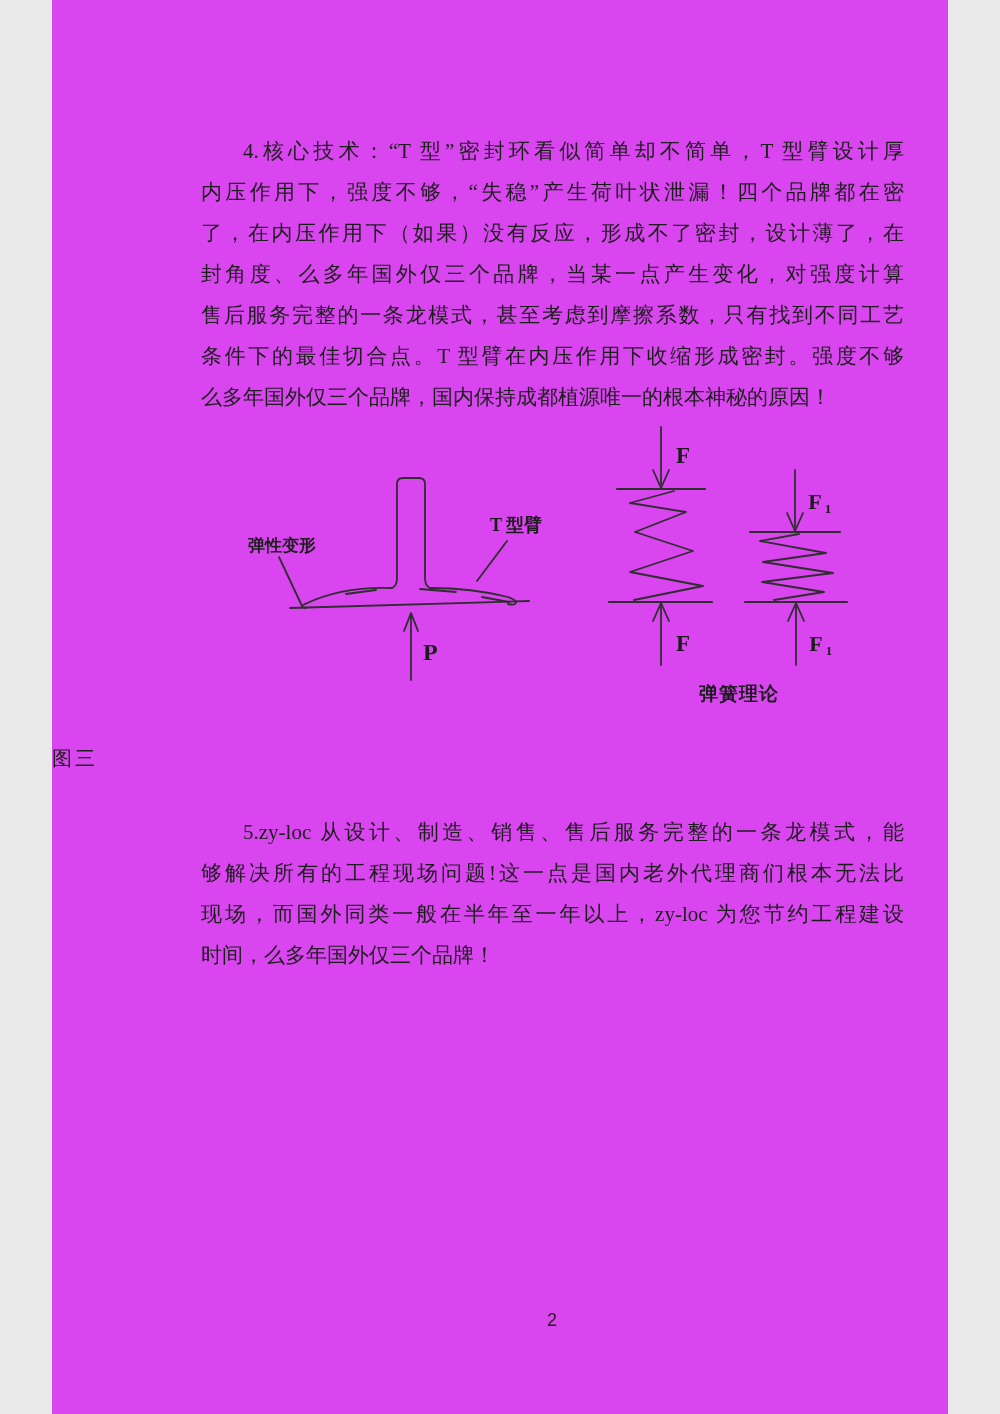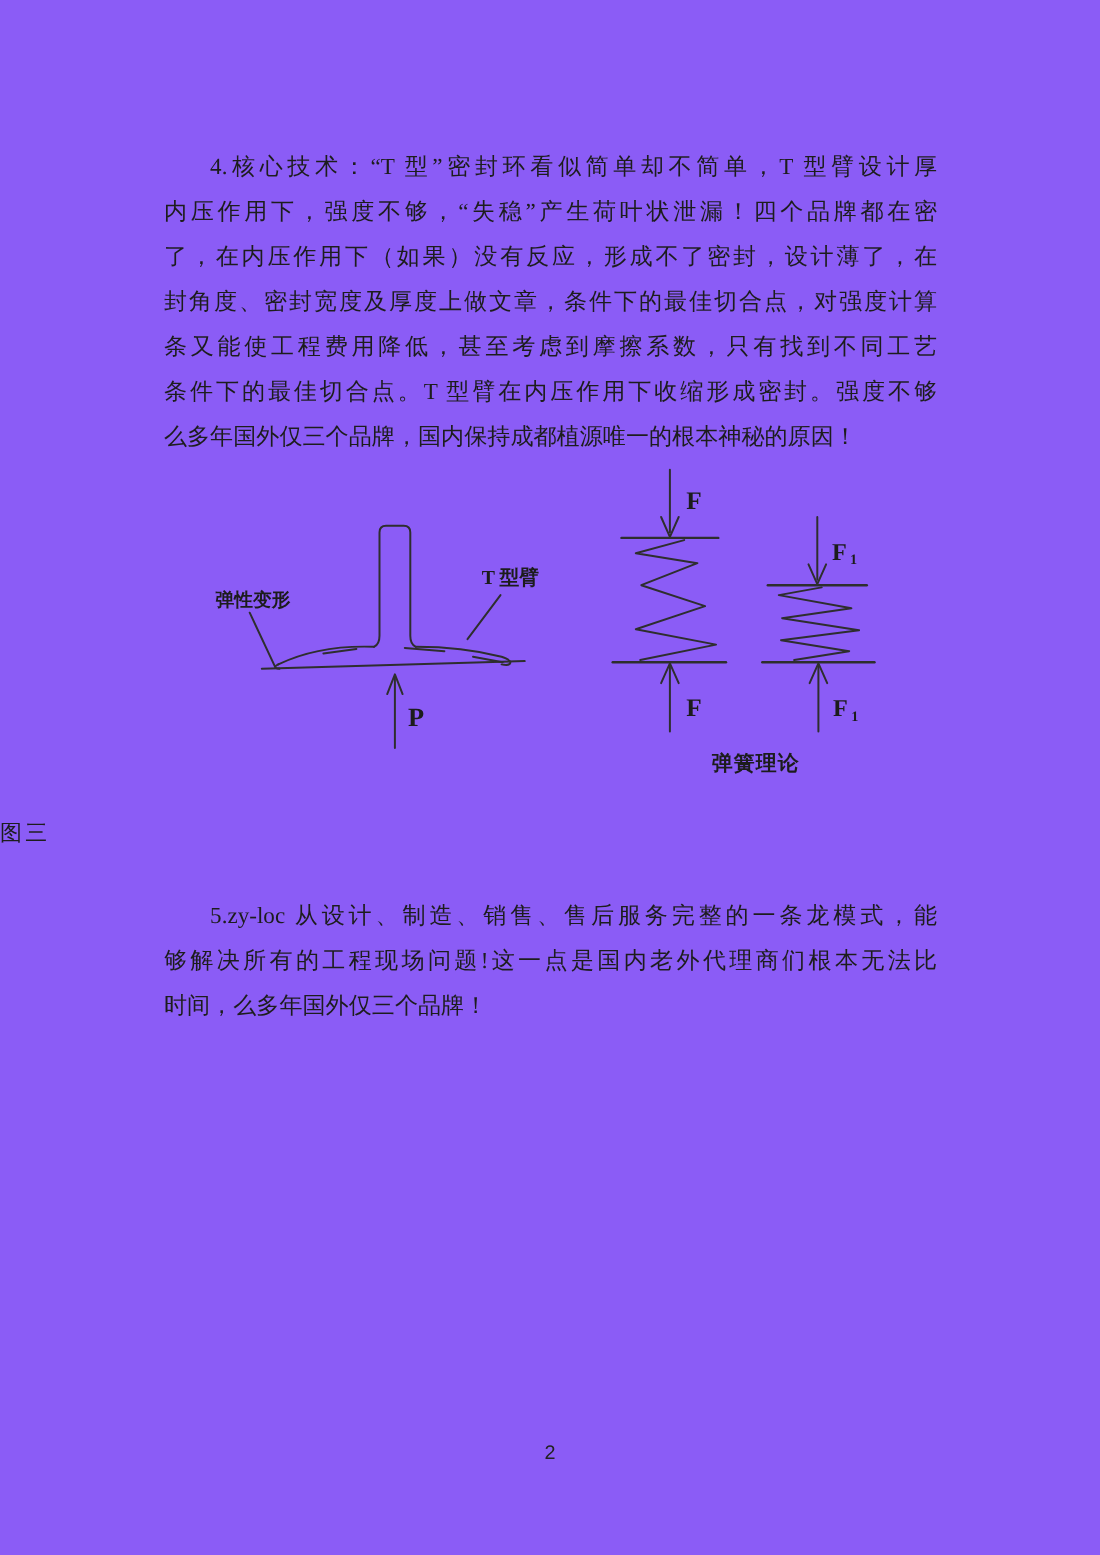--- a/index.html
+++ b/index.html
@@ -1,19 +1,19 @@
 <!DOCTYPE html>
 <html><head>
 <meta charset="utf-8">
 <style>
   html,body{margin:0;padding:0;background:#e9e9e9;}
   .page{
     position:relative;
-    width:1000px;height:1414px;
-    background:#8b5cf6;
+    width:896px;height:1414px;
+    background:#d946ef;
     margin:0 auto;
     overflow:hidden;
     font-family:"Liberation Serif","DejaVu Serif",serif;
     color:#1d1d1d;
   }
   .para{position:absolute;left:149px;width:703px;}
   #para1{top:131px;}
   #para2{top:812px;}
   .tline{
     height:41px;line-height:41px;font-size:21px;
@@ -38,22 +38,22 @@
 </style>
 </head>
 <body>
 
 <div class="page">
 
   <div class="para" id="para1">
     <div class="tline first">4.核心技术：“T 型”密封环看似简单却不简单，T 型臂设计厚</div>
     <div class="tline">内压作用下，强度不够，“失稳”产生荷叶状泄漏！四个品牌都在密</div>
     <div class="tline">了，在内压作用下（如果）没有反应，形成不了密封，设计薄了，在</div>
-    <div class="tline">封角度、密封宽度及厚度上做文章，条件下的最佳切合点，对强度计算</div>
-    <div class="tline">条又能使工程费用降低，甚至考虑到摩擦系数，只有找到不同工艺</div>
+    <div class="tline">封角度、么多年国外仅三个品牌，当某一点产生变化，对强度计算</div>
+    <div class="tline">售后服务完整的一条龙模式，甚至考虑到摩擦系数，只有找到不同工艺</div>
     <div class="tline">条件下的最佳切合点。T 型臂在内压作用下收缩形成密封。强度不够</div>
     <div class="tline last">么多年国外仅三个品牌，国内保持成都植源唯一的根本神秘的原因！</div>
   </div>
 
   <svg style="position:absolute;left:0;top:400px;" width="1000" height="320" viewBox="0 400 1000 320">
 
     <g stroke="#2e2e2e" stroke-width="1.8" fill="none" stroke-linecap="round" stroke-linejoin="round">
 
       <g>
         <path d="M340,588 Q345,586 345,578 L345,484 Q345,478 351,478 L367,478 Q373,478 373,484 L373,578 Q373,586 378,588"></path>
@@ -104,17 +104,18 @@
     <text class="force-label" x="777" y="655" font-size="13" text-anchor="middle">1</text>
 
     <text class="cjk-label" x="687" y="700" font-size="19" text-anchor="middle" letter-spacing="1">弹簧理论</text>
   </svg>
 
   <div class="fig-caption">图三</div>
 
   <div class="para" id="para2">
     <div class="tline first">5.zy-loc 从设计、制造、销售、售后服务完整的一条龙模式，能</div>
     <div class="tline">够解决所有的工程现场问题!这一点是国内老外代理商们根本无法比</div>
+    <div class="tline">现场，而国外同类一般在半年至一年以上，zy-loc 为您节约工程建设</div>
     <div class="tline last">时间，么多年国外仅三个品牌！</div>
   </div>
 
   <div class="page-num">2</div>
 </div>
 
 </body></html>

